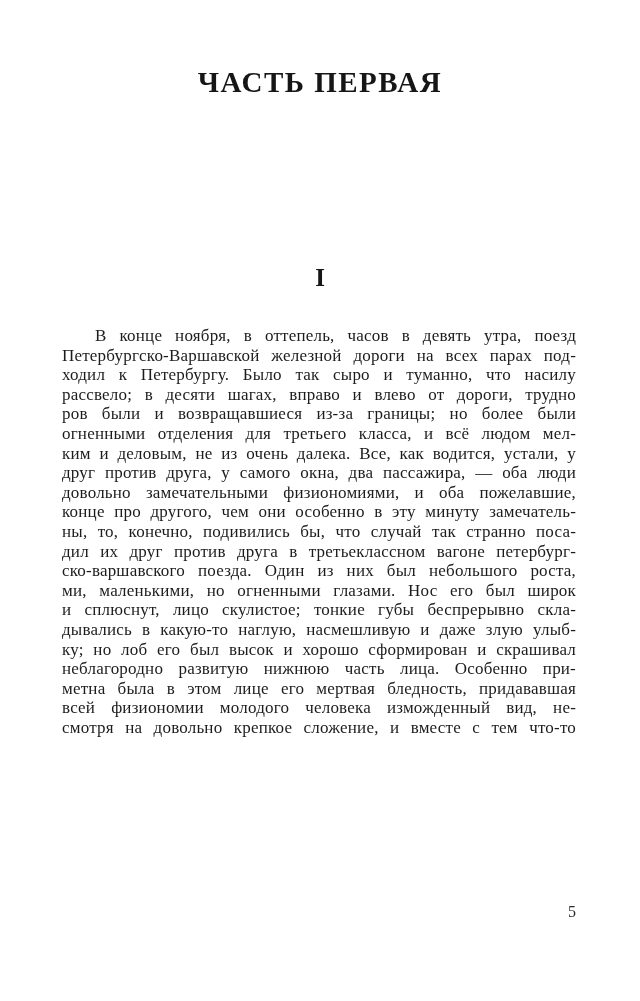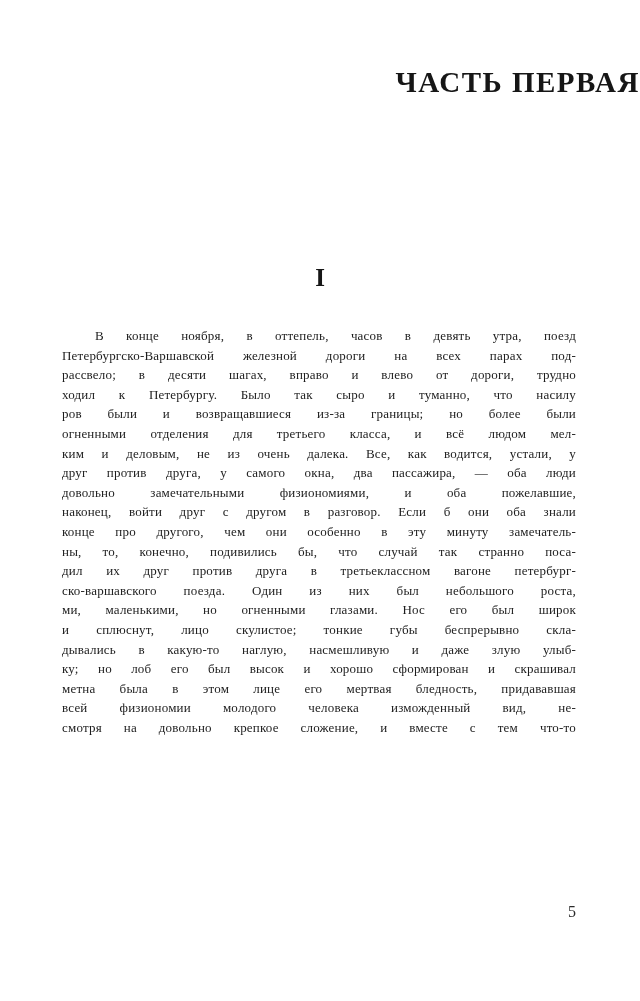--- a/index.html
+++ b/index.html
@@ -14,42 +14,42 @@
     background: #ffffff;
     color: #1c1c1c;
     font-family: "Liberation Serif", "DejaVu Serif", serif;
     overflow: hidden;
   }
   .part-title {
     position: absolute;
     top: 66px;
     left: 0;
     width: 100%;
-    text-align: right;
+    text-align: center;
     font-size: 29px;
     font-weight: bold;
     letter-spacing: 1.5px;
     color: #161616;
   }
   .chapter-number {
     position: absolute;
     top: 264px;
     left: 0;
     width: 100%;
     text-align: center;
     font-size: 25px;
     font-weight: bold;
     color: #161616;
   }
   .text-block {
     position: absolute;
     top: 326px;
     left: 62px;
     width: 514px;
-    font-size: 13px;
+    font-size: 17px;
     line-height: 19.6px;
     letter-spacing: 0.2px;
   }
   .text-line {
     text-align: justify;
     text-align-last: justify;
     text-justify: inter-word;
     height: 19.6px;
     white-space: nowrap;
   }
@@ -74,38 +74,38 @@
 
 <div class="page">
   <div class="part-title">ЧАСТЬ ПЕРВАЯ</div>
 
   <div class="chapter-number">I</div>
 
   <div class="text-block" id="text-block">
       <div>
         <div class="text-line first-line">В конце ноября, в оттепель, часов в девять утра, поезд</div>
         <div class="text-line">Петербургско-Варшавской железной дороги на всех парах под-</div>
+        <div class="text-line">ходил к Петербургу. Было так сыро и туманно, что насилу</div>
         <div class="text-line">рассвело; в десяти шагах, вправо и влево от дороги, трудно</div>
-        <div class="text-line">ходил к Петербургу. Было так сыро и туманно, что насилу</div>
         <div class="text-line">ров были и возвращавшиеся из-за границы; но более были</div>
         <div class="text-line">огненными отделения для третьего класса, и всё людом мел-</div>
         <div class="text-line">ким и деловым, не из очень далека. Все, как водится, устали, у</div>
       </div>
       <div>
         <div class="text-line">друг против друга, у самого окна, два пассажира, — оба люди</div>
         <div class="text-line">довольно замечательными физиономиями, и оба пожелавшие,</div>
-        <div class="text-line">наконец, войти друг с другом в разговор. Если б они оба знали</div>
         <div class="text-line">конце про другого, чем они особенно в эту минуту замечатель-</div>
         <div class="text-line">ны, то, конечно, подивились бы, что случай так странно поса-</div>
         <div class="text-line">дил их друг против друга в третьеклассном вагоне петербург-</div>
         <div class="text-line">ско-варшавского поезда. Один из них был небольшого роста,</div>
         <div class="text-line">ми, маленькими, но огненными глазами. Нос его был широк</div>
         <div class="text-line">и сплюснут, лицо скулистое; тонкие губы беспрерывно скла-</div>
         <div class="text-line">дывались в какую-то наглую, насмешливую и даже злую улыб-</div>
         <div class="text-line">ку; но лоб его был высок и хорошо сформирован и скрашивал</div>
+        <div class="text-line">неблагородно развитую нижнюю часть лица. Особенно при-</div>
         <div class="text-line">метна была в этом лице его мертвая бледность, придававшая</div>
         <div class="text-line">всей физиономии молодого человека изможденный вид, не-</div>
         <div class="text-line">смотря на довольно крепкое сложение, и вместе с тем что-то</div>
       </div>
     </div>
 
   <div class="page-number">5</div>
 </div>
 
 </body></html>

